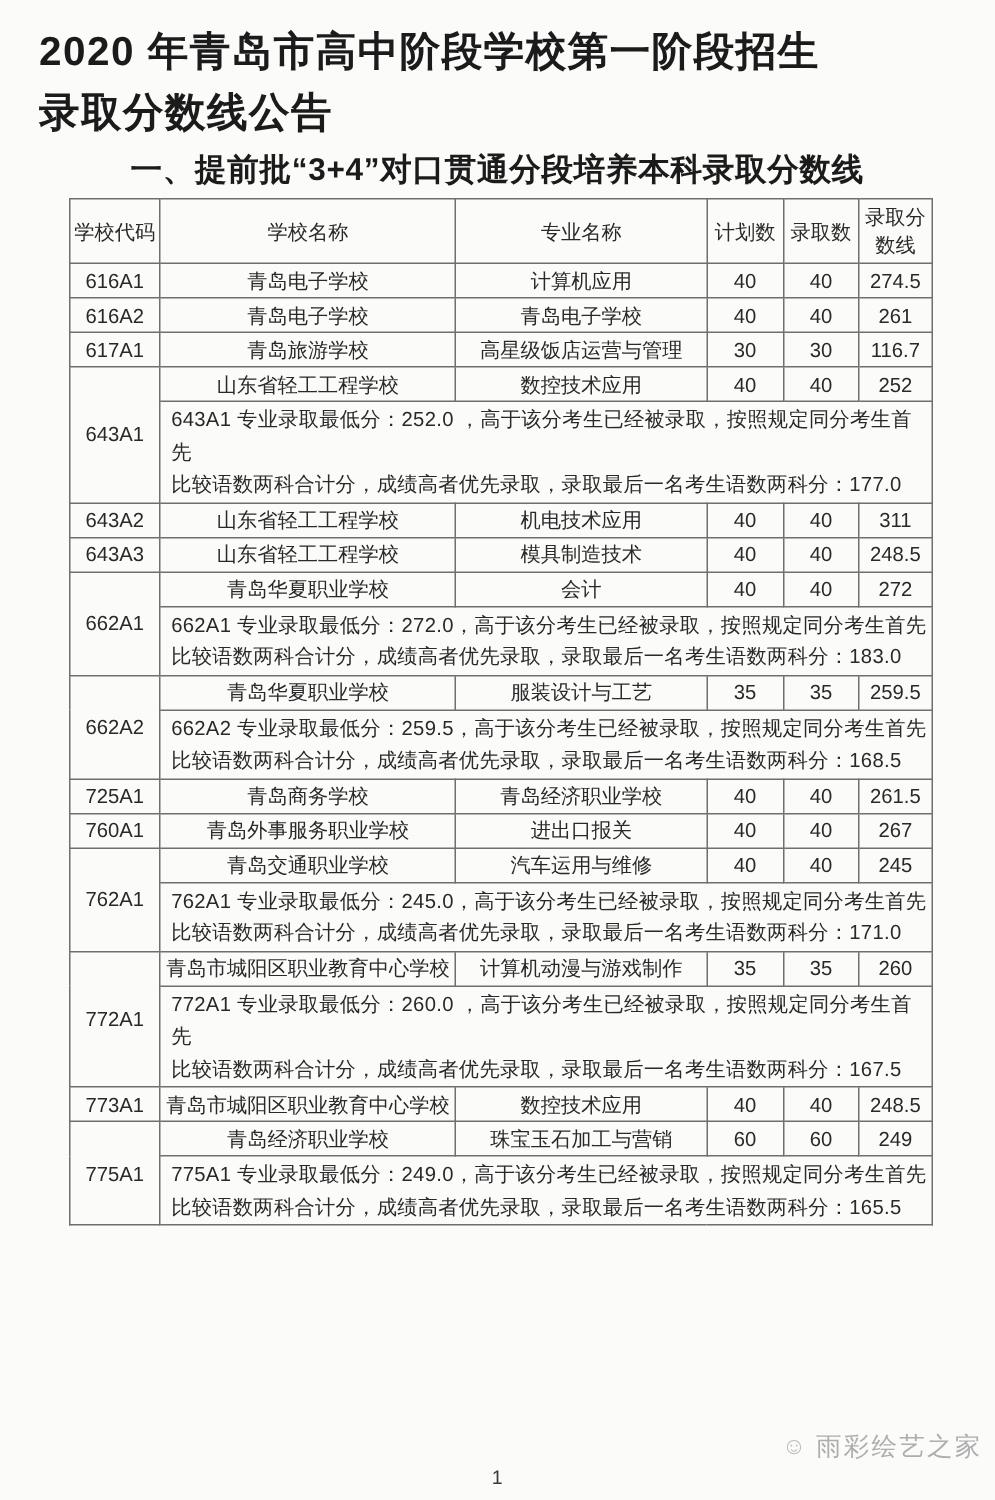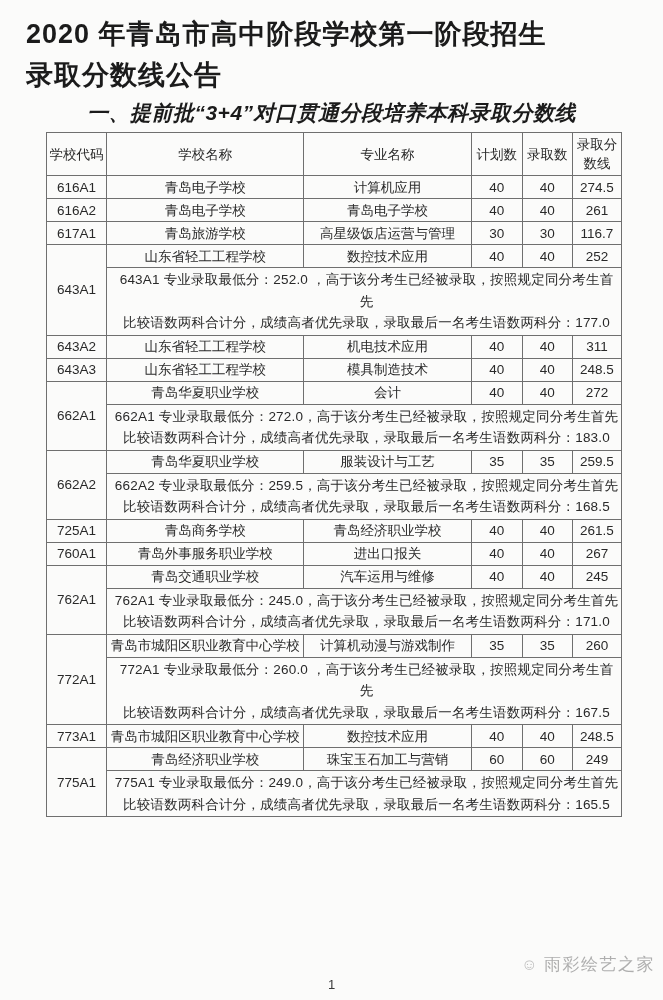--- a/index.html
+++ b/index.html
@@ -31,21 +31,20 @@
     color: #2d2d2d;
     font-family: "Liberation Serif", serif;
   }
   .section-heading {
     margin: 3px 0 0;
     text-align: center;
     font-size: 21px;
     font-weight: bold;
     letter-spacing: 0.5px;
     color: #1b1b1b;
-    font-style: italic;
   }
   table.score-table {
     border-collapse: collapse;
     table-layout: fixed;
     width: 576px;
     margin: 5px 0 0 46px;
     font-size: 13.5px;
     color: #292929;
   }
   .score-table th, .score-table td {
@@ -56,21 +55,21 @@
     height: 20px;
     line-height: 19px;
     font-weight: normal;
     overflow: hidden;
   }
   .score-table thead th {
     height: 40px;
     line-height: 19px;
   }
   .score-table td.c-note {
-    text-align: center;
+    text-align: left;
     white-space: pre-line;
     line-height: 21.5px;
     padding: 1px 2px 1px 7px;
     height: auto;
     letter-spacing: 0.2px;
   }
   .watermark {
     position: absolute;
     top: 953px;
     right: 8px;

